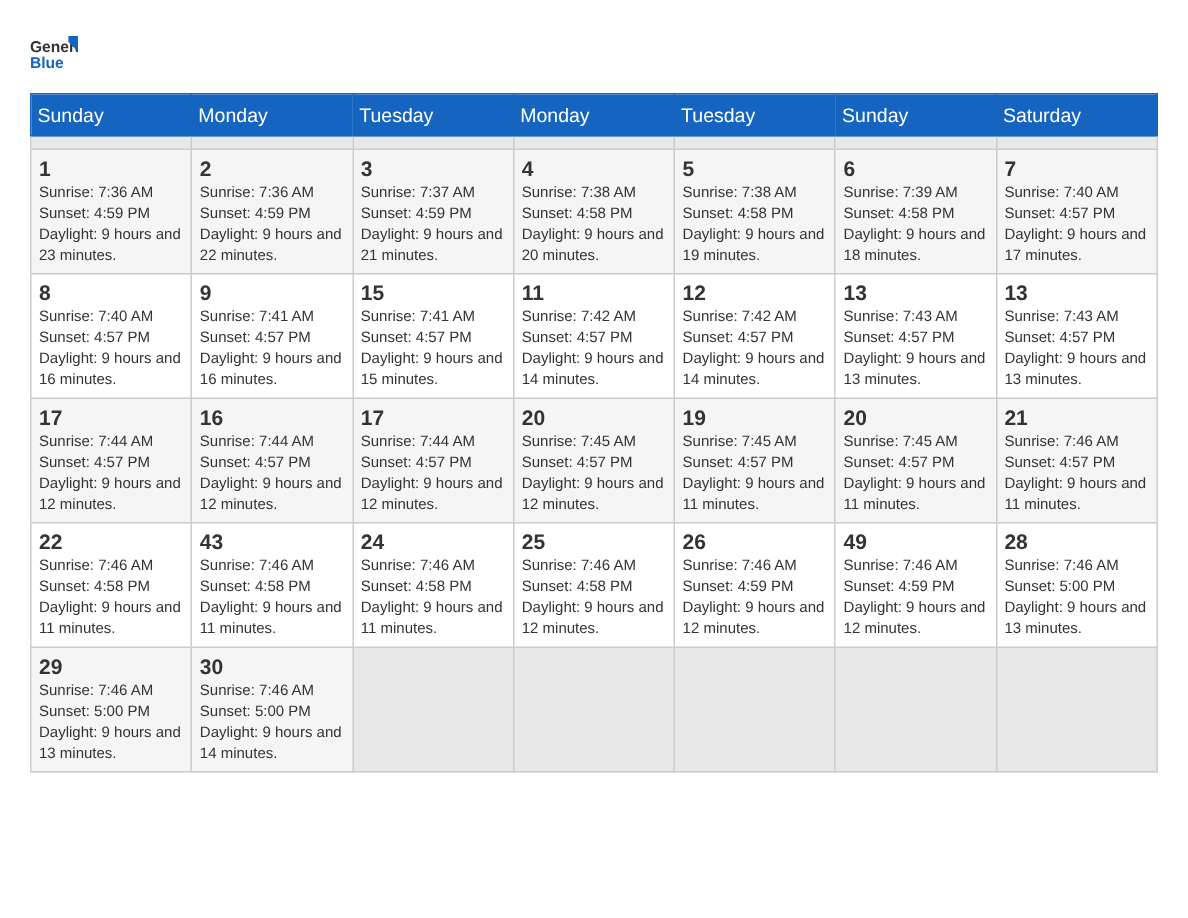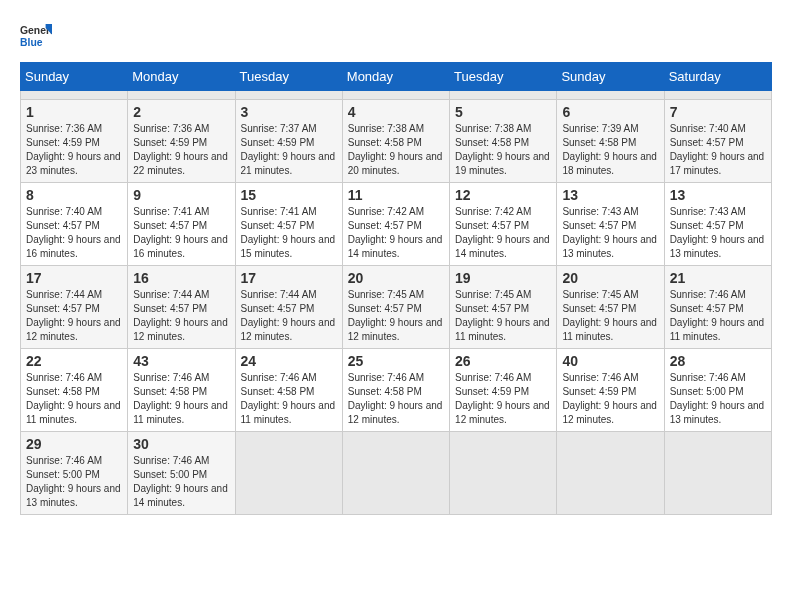--- a/index.html
+++ b/index.html
@@ -219,21 +219,21 @@
         </td>
         <td>
           <span class="day-number">25</span>
           <div class="day-info">Sunrise: 7:46 AM<br>Sunset: 4:58 PM<br>Daylight: 9 hours and 12 minutes.</div>
         </td>
         <td>
           <span class="day-number">26</span>
           <div class="day-info">Sunrise: 7:46 AM<br>Sunset: 4:59 PM<br>Daylight: 9 hours and 12 minutes.</div>
         </td>
         <td>
-          <span class="day-number">40</span>
+          <span class="day-number">49</span>
           <div class="day-info">Sunrise: 7:46 AM<br>Sunset: 4:59 PM<br>Daylight: 9 hours and 12 minutes.</div>
         </td>
         <td>
           <span class="day-number">28</span>
           <div class="day-info">Sunrise: 7:46 AM<br>Sunset: 5:00 PM<br>Daylight: 9 hours and 13 minutes.</div>
         </td>
       </tr>
       <tr>
         <td>
           <span class="day-number">29</span>

